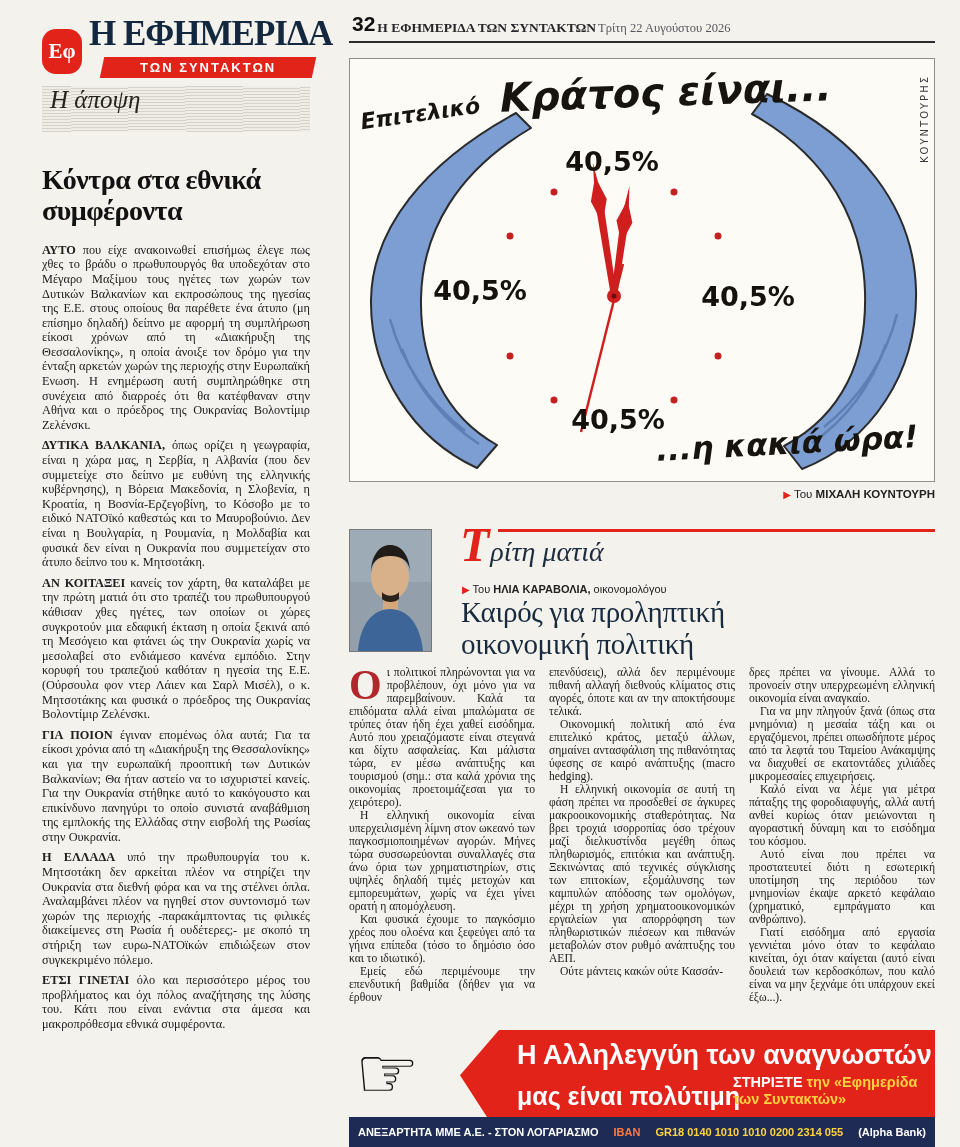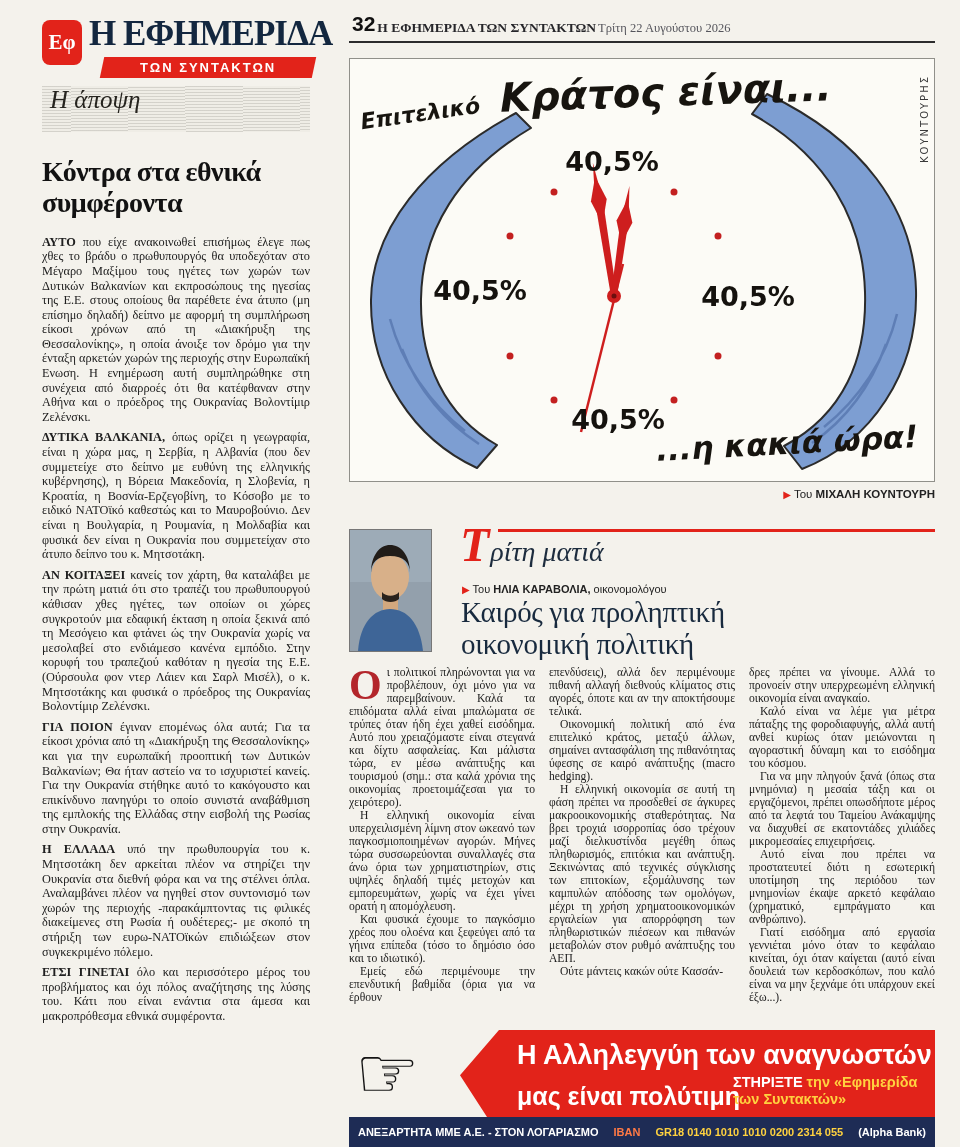--- a/index.html
+++ b/index.html
@@ -2,21 +2,21 @@
 <html><head>
 <meta charset="utf-8">
 <style>
   *{margin:0;padding:0;box-sizing:border-box}
   html,body{background:#cfcdc7}
   .page{position:relative;width:960px;height:1147px;margin:0 auto;background:#f4f2ec;
         font-family:"Liberation Serif",serif;color:#1c1c1c;overflow:hidden}
 
   
   .masthead{position:absolute;left:42px;top:12px;width:272px;height:68px}
-  .logo-box{position:absolute;left:0;top:8px;width:40px;height:45px;background:#e2231a;border-radius:8px;
+  .logo-box{position:absolute;left:0;top:17px;width:40px;height:45px;background:#e2231a;border-radius:14px;
             display:flex;align-items:center;justify-content:center}
   .logo-box span{color:#fff;font-weight:bold;font-size:21px}
   .masthead-title{position:absolute;left:47px;top:2px;font-size:35px;font-weight:bold;color:#13273f;
                   letter-spacing:-1px;white-space:nowrap}
   .masthead-banner{position:absolute;left:60px;top:45px;width:212px;height:21px;background:#e2231a;
                    transform:skewX(-12deg);display:flex;align-items:center;justify-content:center}
   .masthead-banner span{transform:skewX(12deg);color:#fff;font-family:"Liberation Sans",sans-serif;
                         font-weight:bold;font-size:13px;letter-spacing:2px;white-space:nowrap}
 
   
@@ -24,21 +24,21 @@
   .page-number{font-family:"Liberation Sans",sans-serif;font-weight:bold;font-size:21px;color:#111}
   .paper-name{font-weight:bold;font-size:13.5px;color:#26262a}
   .issue-date{font-size:12.5px;color:#55555c}
   .header-rule{position:absolute;left:349px;top:41px;width:586px;height:2px;background:#2c2c2c}
 
   
   .opinion{position:absolute;left:42px;top:86px;width:268px}
   .apopsi-box{width:268px;height:46px;display:flex;align-items:flex-start;padding-left:8px;
     background:repeating-linear-gradient(179deg,rgba(70,68,60,.16) 0 1px,rgba(0,0,0,0) 1px 3px),#efede6}
   .apopsi-label{font-style:italic;font-size:25px;color:#26241f}
-  .opinion-headline{margin-top:24px;font-size:28px;line-height:1.12;font-weight:bold;color:#121212;letter-spacing:-.5px}
+  .opinion-headline{margin-top:32px;font-size:28px;line-height:1.12;font-weight:bold;color:#121212;letter-spacing:-.5px}
   .opinion-body{margin-top:16px;font-size:12.3px;line-height:14.6px;text-align:justify;color:#202020}
   .opinion-body p{margin:0 0 6px}
   .lead{font-weight:bold}
 
   
   .cartoon-box{position:absolute;left:349px;top:58px;width:586px;height:424px;background:#fcfbf6;border:1px solid #90908a}
   .cartoon-box svg{position:absolute;left:0;top:0}
   .cap{position:absolute;color:#17140f;font-family:"DejaVu Sans",sans-serif;font-style:italic;font-weight:bold;white-space:nowrap}
   .cap-epiteliko{left:10px;top:42px;font-size:22px;transform:rotate(-8deg)}
   .cap-kratos{left:150px;top:10px;font-size:40px;transform:rotate(-2deg)}
@@ -195,32 +195,32 @@
   <div class="tm-byline">
     <span class="red-arrow">▶</span>
     <span>Του </span><b>ΗΛΙΑ ΚΑΡΑΒΟΛΙΑ,</b><span> οικονομολόγου</span>
   </div>
   <h2 class="tm-headline">Καιρός για προληπτική οικονομική πολιτική</h2>
 
   <div class="tm-col" id="tm-col1">
     <p class="first"><span class="dropcap">Ο</span><span>ι πολιτικοί πληρώνονται για να προβλέπουν, όχι μόνο για να παρεμβαίνουν. Καλά τα επιδόματα αλλά είναι μπαλώματα σε τρύπες όταν ήδη έχει χαθεί εισόδημα. Αυτό που χρειαζόμαστε είναι στεγανά και δίχτυ ασφαλείας. Και μάλιστα τώρα, εν μέσω ανάπτυξης και τουρισμού (σημ.: στα καλά χρόνια της οικονομίας προετοιμάζεσαι για το χειρότερο).</span></p>
     <p>Η ελληνική οικονομία είναι υπερχειλισμένη λίμνη στον ωκεανό των παγκοσμιοποιημένων αγορών. Μήνες τώρα συσσωρεύονται συναλλαγές στα άνω όρια των χρηματιστηρίων, στις υψηλές δηλαδή τιμές μετοχών και εμπορευμάτων, χωρίς να έχει γίνει ορατή η απομόχλευση.</p>
     <p>Και φυσικά έχουμε το παγκόσμιο χρέος που ολοένα και ξεφεύγει από τα γήινα επίπεδα (τόσο το δημόσιο όσο και το ιδιωτικό).</p>
-    <p>Εμείς εδώ περιμένουμε την επενδυτική βαθμίδα (όρια για να έρθουν</p>
+    <p>Εμείς εδώ περιμένουμε την επενδυτική βαθμίδα (δήθεν για να έρθουν</p>
   </div>
   <div class="tm-col" id="tm-col2">
     <p class="first">επενδύσεις), αλλά δεν περιμένουμε πιθανή αλλαγή διεθνούς κλίματος στις αγορές, όποτε και αν την αποκτήσουμε τελικά.</p>
     <p>Οικονομική πολιτική από ένα επιτελικό κράτος, μεταξύ άλλων, σημαίνει αντασφάλιση της πιθανότητας ύφεσης σε καιρό ανάπτυξης (macro hedging).</p>
     <p>Η ελληνική οικονομία σε αυτή τη φάση πρέπει να προσδεθεί σε άγκυρες μακροοικονομικής σταθερότητας. Να βρει τροχιά ισορροπίας όσο τρέχουν μαζί διελκυστίνδα μεγέθη όπως πληθωρισμός, επιτόκια και ανάπτυξη. Ξεκινώντας από τεχνικές σύγκλισης των επιτοκίων, εξομάλυνσης των καμπυλών απόδοσης των ομολόγων, μέχρι τη χρήση χρηματοοικονομικών εργαλείων για απορρόφηση των πληθωριστικών πιέσεων και πιθανών μεταβολών στον ρυθμό ανάπτυξης του ΑΕΠ.</p>
     <p>Ούτε μάντεις κακών ούτε Κασσάν-</p>
   </div>
   <div class="tm-col" id="tm-col3">
     <p class="first">δρες πρέπει να γίνουμε. Αλλά το προνοείν στην υπερχρεωμένη ελληνική οικονομία είναι αναγκαίο.</p>
+    <p>Για να μην πληγούν ξανά (όπως στα μνημόνια) η μεσαία τάξη και οι εργαζόμενοι, πρέπει οπωσδήποτε μέρος από τα λεφτά του Ταμείου Ανάκαμψης να διαχυθεί σε εκατοντάδες χιλιάδες μικρομεσαίες επιχειρήσεις.</p>
     <p>Καλό είναι να λέμε για μέτρα πάταξης της φοροδιαφυγής, αλλά αυτή ανθεί κυρίως όταν μειώνονται η αγοραστική δύναμη και το εισόδημα του κόσμου.</p>
-    <p>Για να μην πληγούν ξανά (όπως στα μνημόνια) η μεσαία τάξη και οι εργαζόμενοι, πρέπει οπωσδήποτε μέρος από τα λεφτά του Ταμείου Ανάκαμψης να διαχυθεί σε εκατοντάδες χιλιάδες μικρομεσαίες επιχειρήσεις.</p>
     <p>Αυτό είναι που πρέπει να προστατευτεί διότι η εσωτερική υποτίμηση της περιόδου των μνημονίων έκαψε αρκετό κεφάλαιο (χρηματικό, εμπράγματο και ανθρώπινο).</p>
     <p>Γιατί εισόδημα από εργασία γεννιέται μόνο όταν το κεφάλαιο κινείται, όχι όταν καίγεται (αυτό είναι δουλειά των κερδοσκόπων, που καλό είναι να μην ξεχνάμε ότι υπάρχουν εκεί έξω...).</p>
   </div>
 
   <section class="banner">
     <div class="banner-main">
       <div class="hand-patch">
         <span class="hand-glyph">☞</span>
       </div>
       <div class="banner-line1">Η Αλληλεγγύη των αναγνωστών</div>

